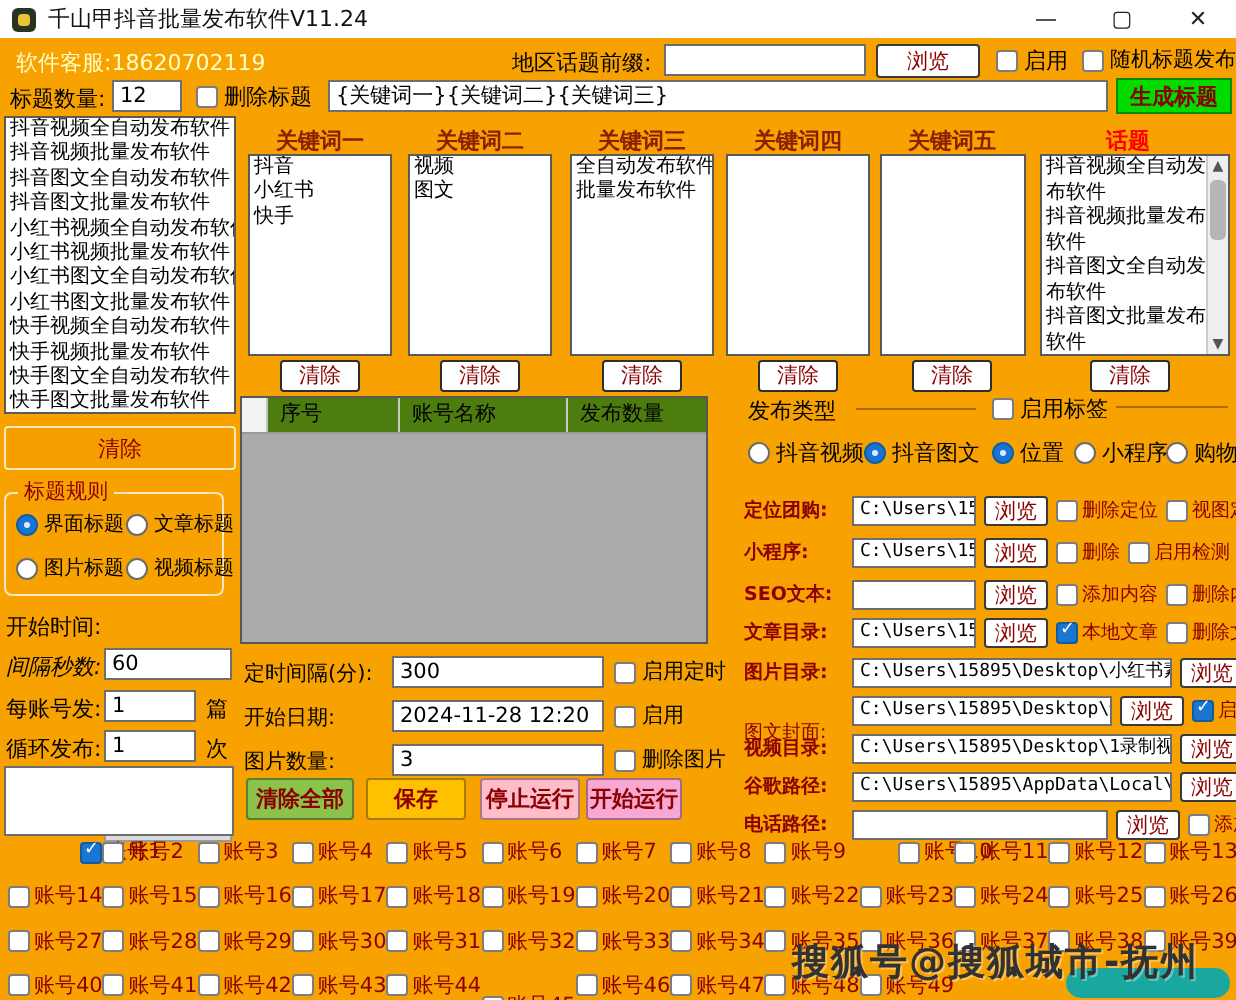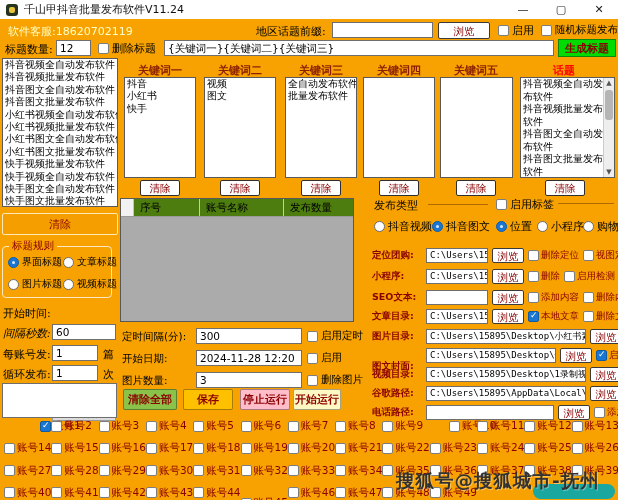--- a/index.html
+++ b/index.html
@@ -99,22 +99,22 @@
 
 <div class="abs listbox" style="left:2px;top:58px;width:116px;height:149px;">
     <div class="li">抖音视频全自动发布软件</div>
     <div class="li">抖音视频批量发布软件</div>
     <div class="li">抖音图文全自动发布软件</div>
     <div class="li">抖音图文批量发布软件</div>
     <div class="li">小红书视频全自动发布软件</div>
     <div class="li">小红书视频批量发布软件</div>
     <div class="li">小红书图文全自动发布软件</div>
     <div class="li">小红书图文批量发布软件</div>
+    <div class="li">快手视频全自动发布软件</div>
     <div class="li">快手视频批量发布软件</div>
-    <div class="li">快手视频全自动发布软件</div>
     <div class="li">快手图文全自动发布软件</div>
     <div class="li">快手图文批量发布软件</div>
   </div>
 
 <div class="abs kw-head" style="left:124px;top:63px;">关键词一</div>
 <div class="abs kw-head" style="left:204px;top:63px;">关键词二</div>
 <div class="abs kw-head" style="left:285px;top:63px;">关键词三</div>
 <div class="abs kw-head" style="left:363px;top:63px;">关键词四</div>
 <div class="abs kw-head" style="left:440px;top:63px;">关键词五</div>
 <div class="abs kw-head" style="left:528px;top:63px;color:#ff0000;">话题</div>
@@ -220,21 +220,21 @@
 <div class="abs lbl" style="left:122px;top:374px;font-size:10.5px;">图片数量:</div>
 <div class="abs inp" style="left:196px;top:372px;width:106px;"><span>3</span></div>
 <div class="abs hrow" style="left:307px;top:373px;">
   <span class="cb"></span>
     <span class="lbl" style="font-size:10.5px;">删除图片</span>
 </div>
 
 <div class="abs act" style="left:123px;top:389px;width:54px;background:#8bc34a;">清除全部</div>
 <div class="abs act" style="left:183px;top:389px;width:50px;background:#ffc000;">保存</div>
 <div class="abs act" style="left:240px;top:389px;width:50px;background:#ffbcc9;">停止运行</div>
-<div class="abs act" style="left:293px;top:389px;width:48px;background:#fef9c3;">开始运行</div>
+<div class="abs act" style="left:293px;top:389px;width:48px;background:#f9a8d4;">开始运行</div>
 
 <div class="abs lbl" style="left:374px;top:198px;">发布类型</div>
 <div class="abs topline" style="left:428px;top:204px;width:60px;"></div>
 <div class="abs hrow" style="left:374px;top:219px;">
   <span class="rd"></span>
     <span class="lbl">抖音视频</span>
 </div>
 <div class="abs hrow" style="left:432px;top:219px;">
   <span class="rd on"></span>
     <span class="lbl">抖音图文</span>
@@ -310,21 +310,21 @@
         <span class="cb"></span>
         <span class="lbl maroon" style="font-size: 9.5px;">删除文章</span>
       </span>
     </div>
     <div class="abs hrow" style="left: 372px; top: 328px; width: 246px; height: 16px; gap: 4px;">
       <span class="lbl maroon" style="width: 50px; font-size: 9.5px; font-weight: bold; flex: 0 0 auto;">图片目录:</span>
       <span class="inp" style="width: 160px; font-size: 9px; line-height: 13px; height: 15px; flex: 0 0 auto; font-family: &quot;DejaVu Sans Mono&quot;, monospace;">C:\Users\15895\Desktop\小红书素材库\3视</span>
       <span class="btn-browse" style="width: 32px;">浏览</span>
     </div>
     <div class="abs hrow" style="left: 372px; top: 347px; width: 246px; height: 16px; gap: 4px;">
-      <span class="lbl maroon" style="width: 50px; font-size: 9.5px; font-weight: bold; flex: 0 0 auto; margin-top: 22px;">图文封面:</span>
+      <span class="lbl maroon" style="width: 50px; font-size: 9.5px; font-weight: normal; flex: 0 0 auto; margin-top: 22px;">图文封面:</span>
       <span class="inp" style="width: 130px; font-size: 9px; line-height: 13px; height: 15px; flex: 0 0 auto; font-family: &quot;DejaVu Sans Mono&quot;, monospace;">C:\Users\15895\Desktop\千山甲抖</span>
       <span class="btn-browse" style="width: 32px;">浏览</span>
       <span class="hrow" style="gap: 2px;">
         <span class="cb on"></span>
         <span class="lbl maroon" style="font-size: 9.5px;">启用</span>
       </span>
     </div>
     <div class="abs hrow" style="left: 372px; top: 366px; width: 246px; height: 16px; gap: 4px;">
       <span class="lbl maroon" style="width: 50px; font-size: 9.5px; font-weight: bold; flex: 0 0 auto;">视频目录:</span>
       <span class="inp" style="width: 160px; font-size: 9px; line-height: 13px; height: 15px; flex: 0 0 auto; font-family: &quot;DejaVu Sans Mono&quot;, monospace;">C:\Users\15895\Desktop\1录制视频</span>

